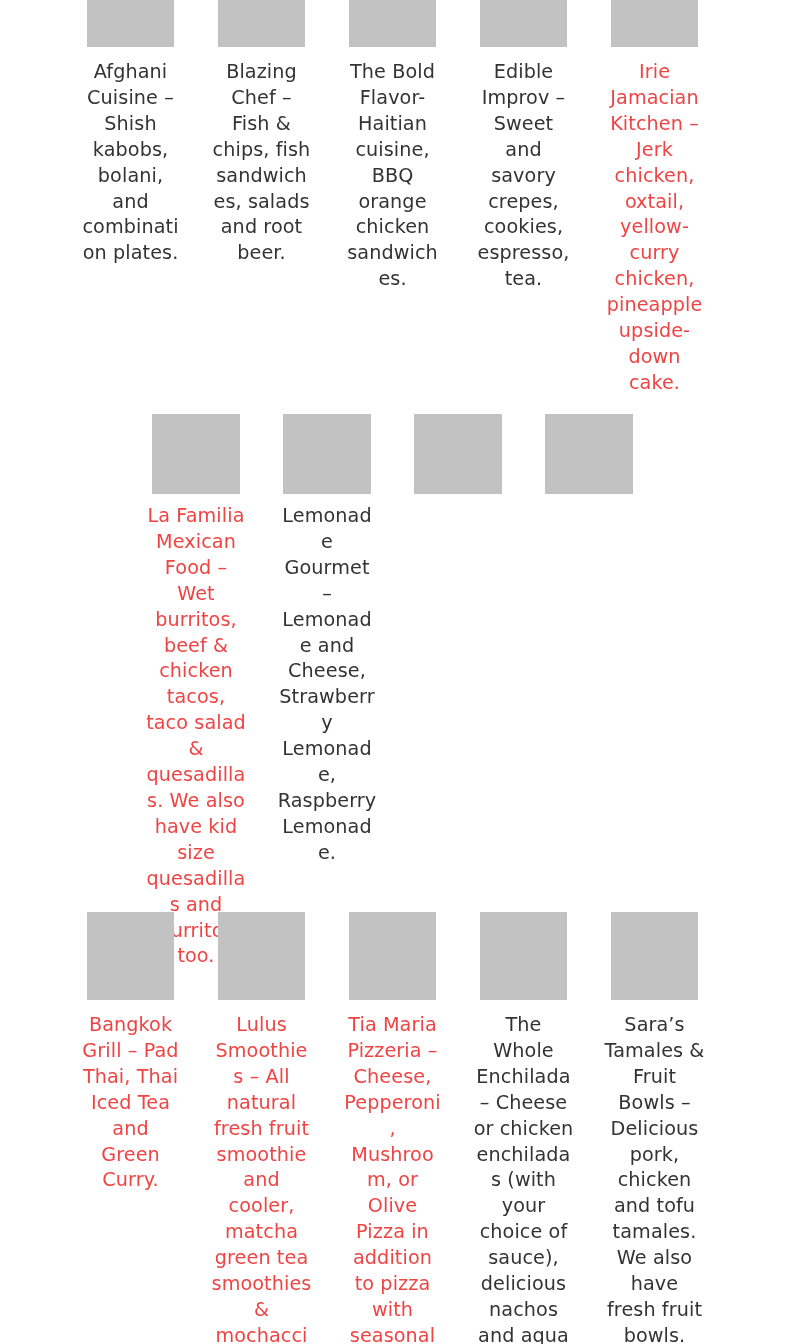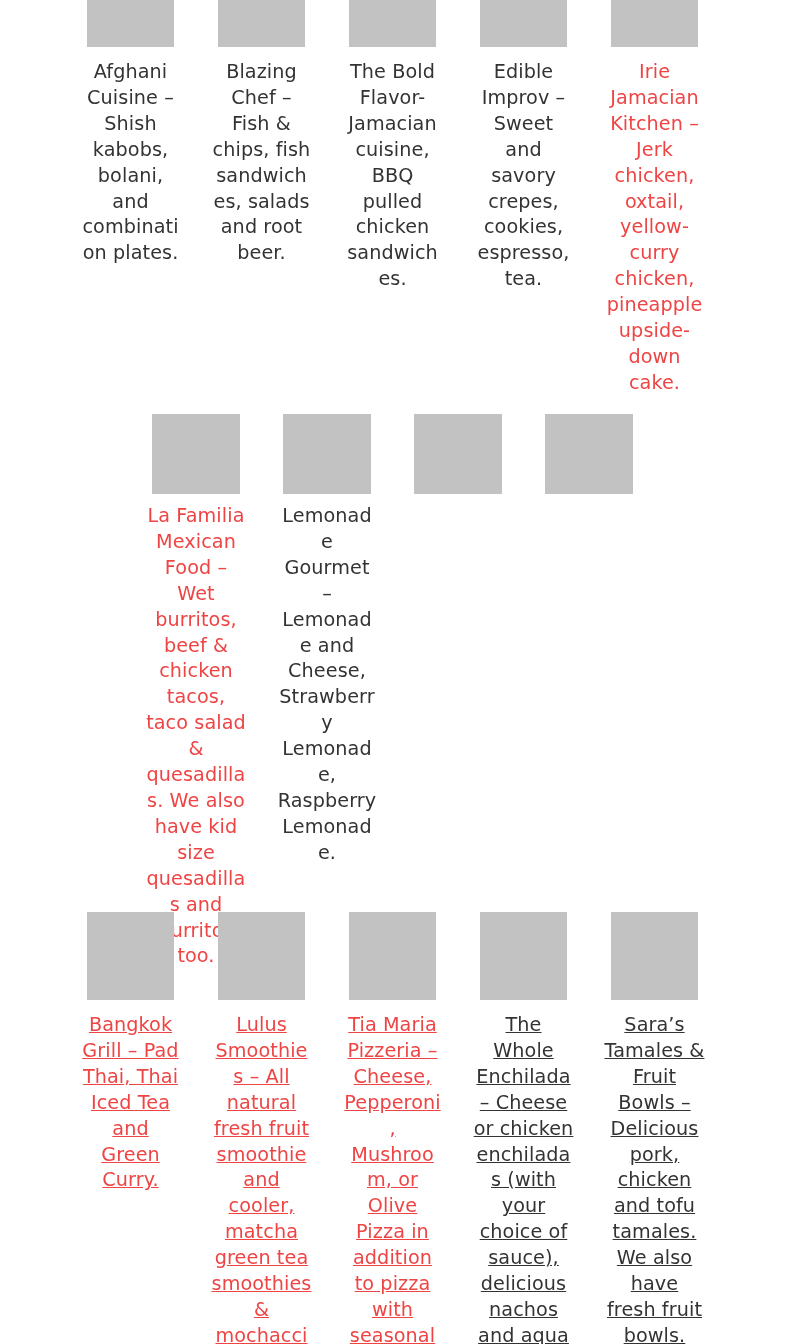--- a/index.html
+++ b/index.html
@@ -58,42 +58,42 @@
     margin: 0;
     padding: 0 2px;
     font-size: 19.2px;
     line-height: 25.9px;
     letter-spacing: 0.1px;
     word-wrap: break-word;
     hyphens: none;
   }
   .row-1 .vendor-caption { margin-top: 12px; width: 104px; }
   .row-2 .vendor-caption { margin-top: 9px;  width: 104px; }
-  .row-3 .vendor-caption { margin-top: 12px; width: 104px; text-decoration: underline; }
+  .row-3 .vendor-caption { margin-top: 12px; width: 104px; }
 
   .vendor-caption.plain { color: #333333; }
   .vendor-caption.link  { color: #ef4444; cursor: pointer; }
 </style>
 </head>
 <body>
 
 <div class="vendor-grid">
 
   <div class="vendor-row row-1">
     <div class="vendor-card">
       <span class="vendor-thumb"></span>
       <p class="vendor-caption plain">Afghani Cuisine – Shish kabobs, bolani, and combination plates.</p>
     </div>
     <div class="vendor-card">
       <span class="vendor-thumb"></span>
       <p class="vendor-caption plain">Blazing Chef – Fish &amp; chips, fish sandwiches, salads and root beer.</p>
     </div>
     <div class="vendor-card">
       <span class="vendor-thumb"></span>
-      <p class="vendor-caption plain">The Bold Flavor- Jamacian cuisine, BBQ pulled chicken sandwiches.</p>
+      <p class="vendor-caption plain">The Bold Flavor- Haitian cuisine, BBQ orange chicken sandwiches.</p>
     </div>
     <div class="vendor-card">
       <span class="vendor-thumb"></span>
       <p class="vendor-caption plain">Edible Improv – Sweet and savory crepes, cookies, espresso, tea.</p>
     </div>
     <div class="vendor-card">
       <span class="vendor-thumb"></span>
       <p class="vendor-caption link">Irie Jamacian Kitchen – Jerk chicken, oxtail, yellow-curry chicken, pineapple upside-down cake.</p>
     </div>
   </div>

